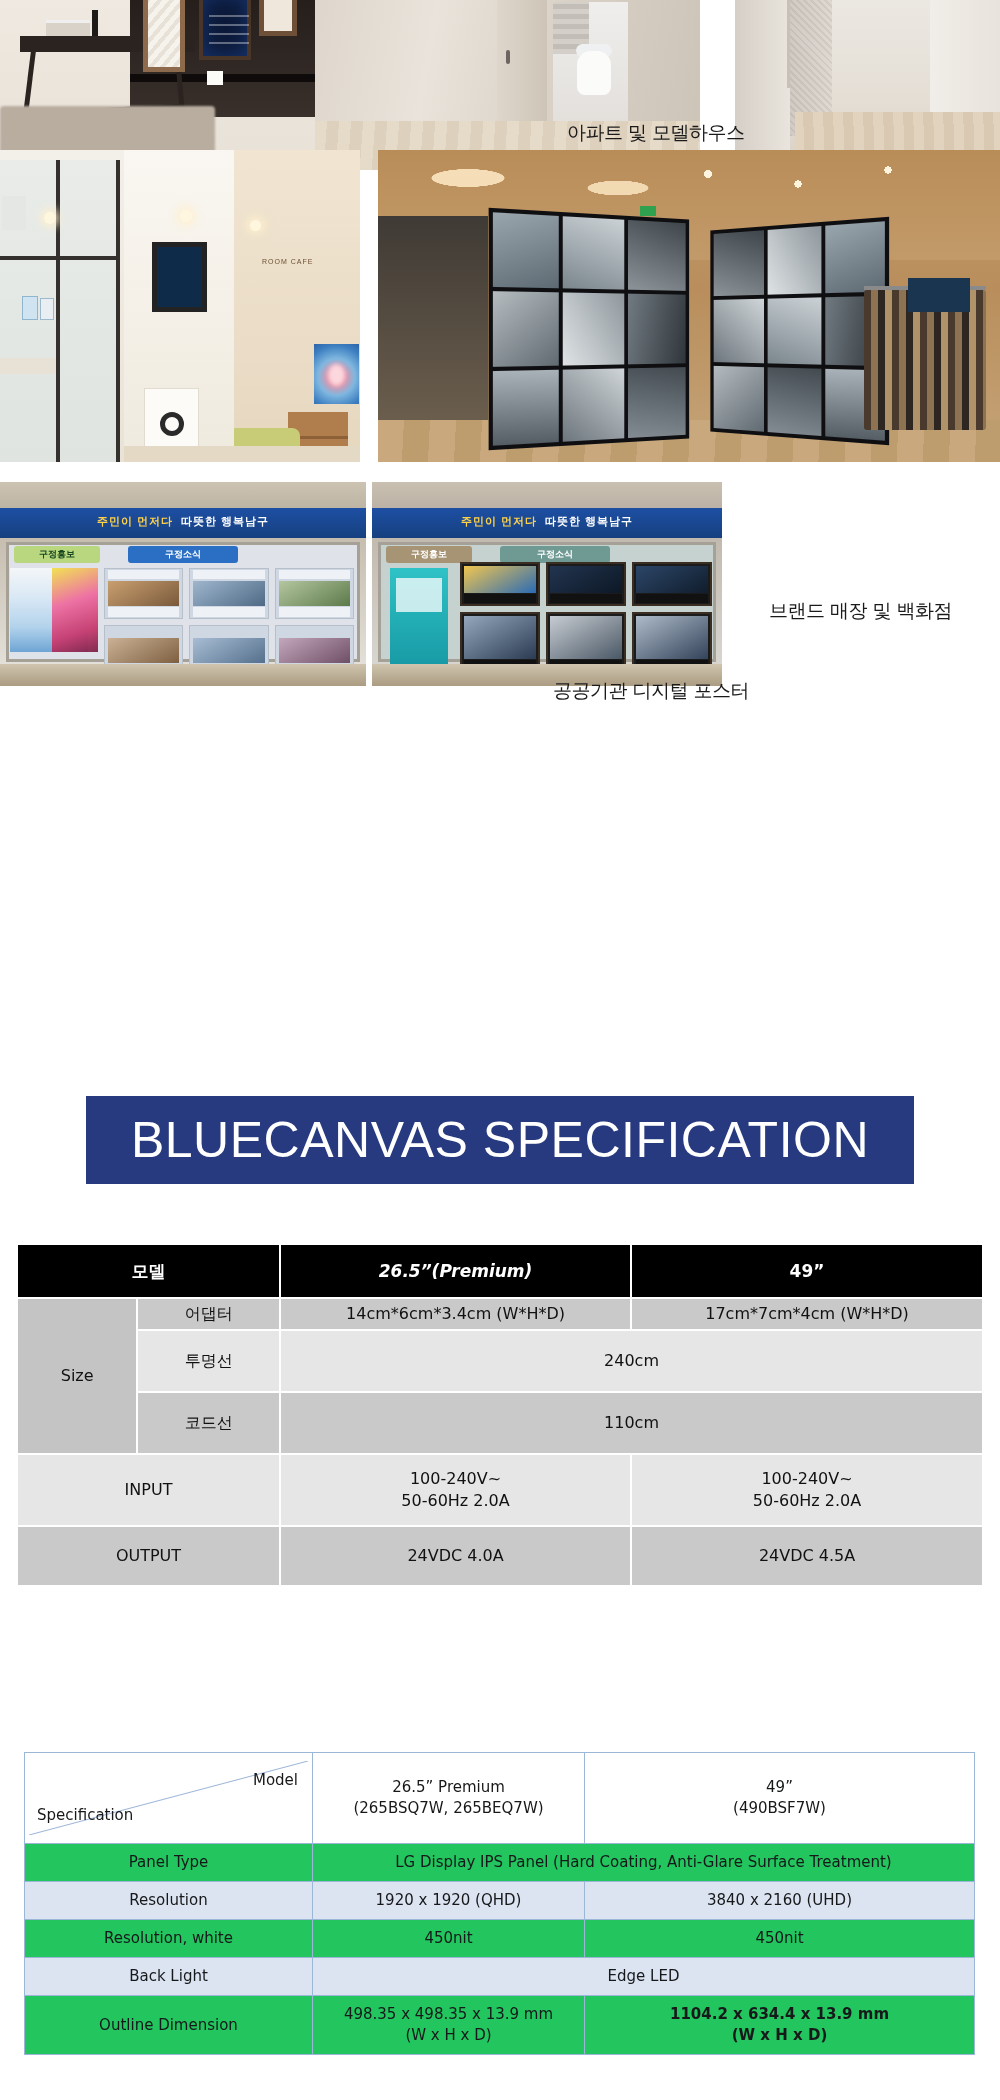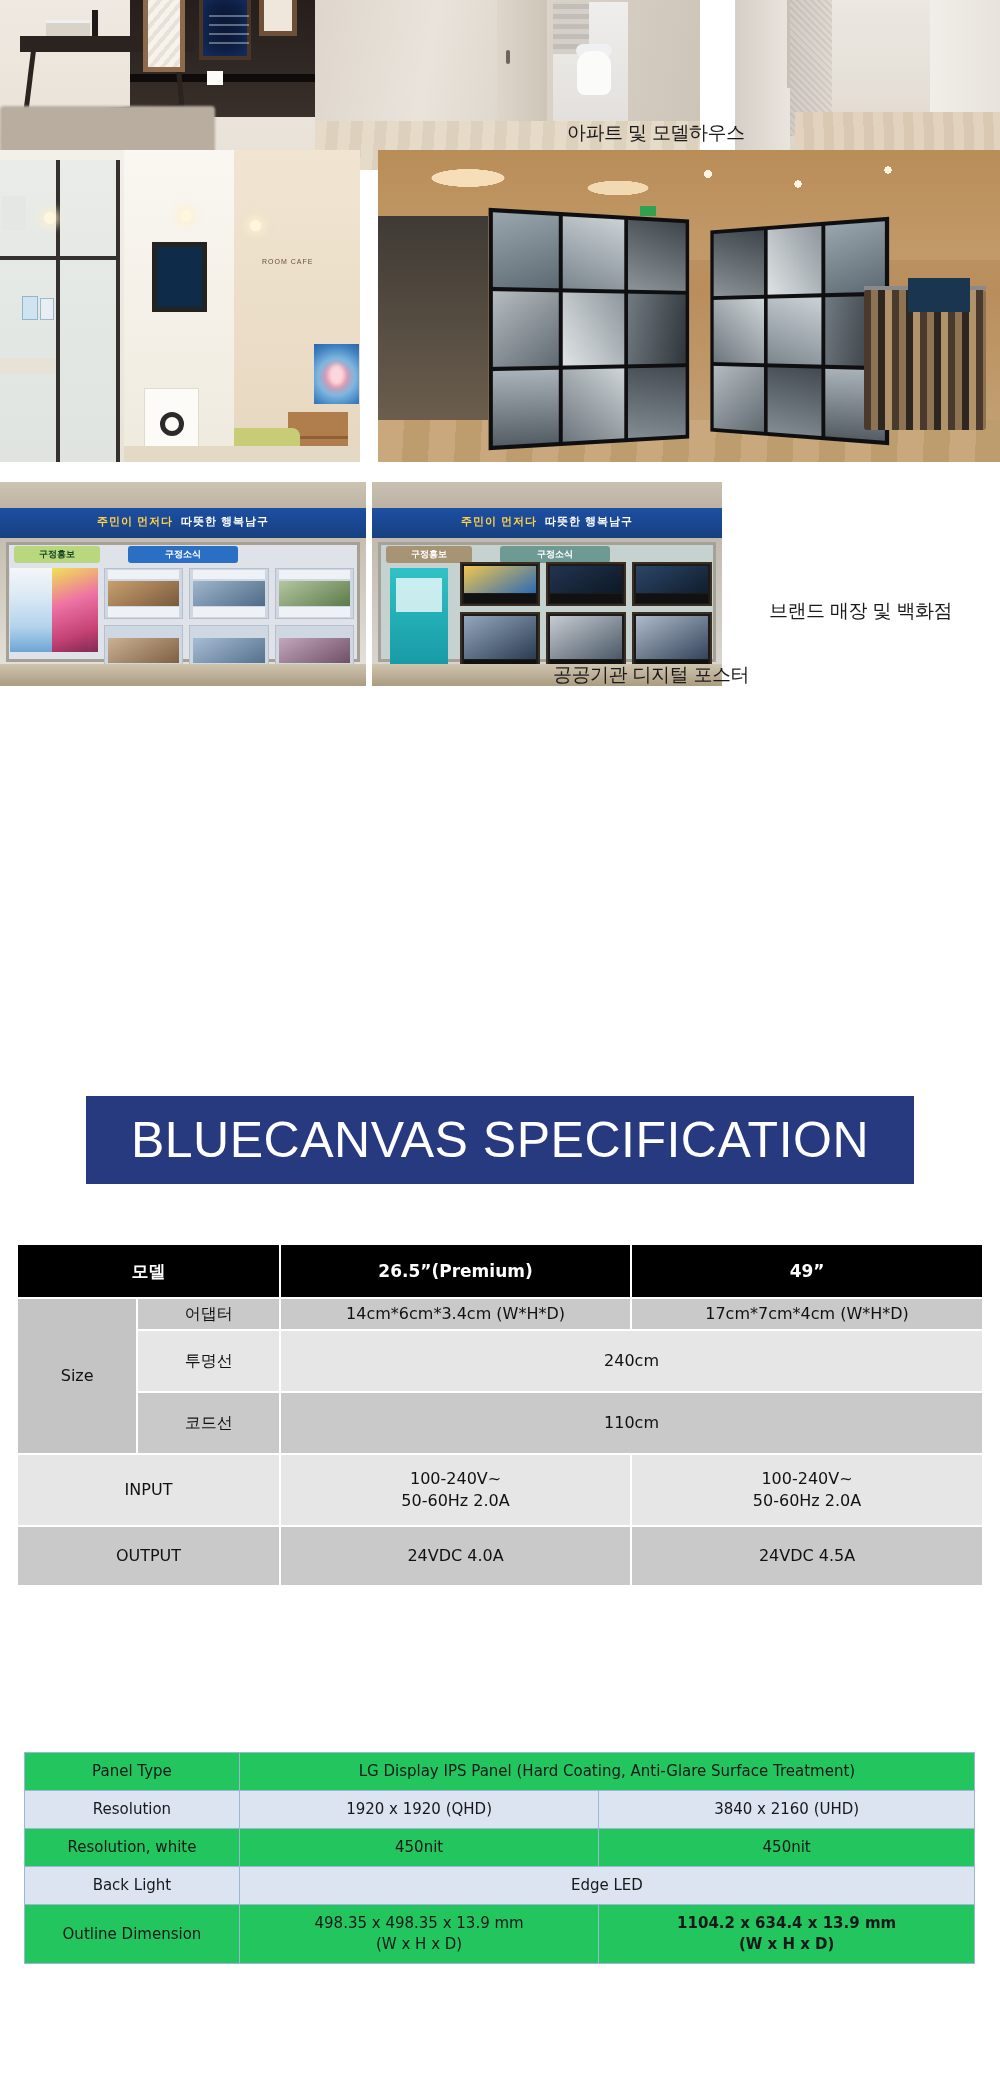--- a/index.html
+++ b/index.html
@@ -426,31 +426,31 @@
         <div class="lb"></div>
       </div>
     <div class="pr-cell rc6">
         <div class="ph"></div>
         <div class="lb"></div>
       </div>
   </div>
   <div class="pb-base"></div>
 </div>
 
-<div class="caption" style="left:553px; top:662px;">공공기관 디지털 포스터</div>
+<div class="caption" style="left:553px; top:678px;">공공기관 디지털 포스터</div>
 
 <div id="spec-banner">
   <span>BLUECANVAS SPECIFICATION</span>
 </div>
 
 <table id="table-power">
   <thead>
     <tr>
       <th colspan="2" style="width:246px;">모델</th>
-      <th style="width:360px;">26.5”(Premium)</th>
+      <th style="width:360px;font-style:italic;">26.5”(Premium)</th>
       <th style="width:362px;">49”</th>
     </tr>
   </thead>
   <tbody>
     <tr>
       <td class="tp-lbl-b" rowspan="3" style="width:124px;text-align:center;">Size</td>
       <td class="tp-dark" style="width:148px;">어댑터</td>
       <td class="tp-dark">14cm*6cm*3.4cm (W*H*D)</td>
       <td class="tp-dark">17cm*7cm*4cm (W*H*D)</td>
     </tr>
@@ -472,20 +472,33 @@
     <tr>
       <td class="tp-dark" colspan="2" style="height:60px;">OUTPUT</td>
       <td class="tp-dark">24VDC 4.0A</td>
       <td class="tp-dark">24VDC 4.5A</td>
     </tr>
   </tbody>
 </table>
 
 <table id="table-spec">
   <tbody>
+    <tr class="ts-head plain">
+      <td class="col-label">
+        <div class="ts-diag">
+          <div class="slash"></div>
+          <div class="m">Model</div>
+          <div class="s">Specification</div>
+        </div>
+      </td>
+      <td class="col-a" style="white-space:pre-line;">26.5” Premium
+(265BSQ7W, 265BEQ7W)</td>
+      <td style="white-space:pre-line;">49”
+(490BSF7W)</td>
+    </tr>
 
 
     <tr class="plain">
       <td>Panel Type</td>
       <td colspan="2">LG Display IPS Panel (Hard Coating, Anti-Glare Surface Treatment)</td>
     </tr>
 
     <tr class="alt">
       <td>Resolution</td>
       <td>1920 x 1920 (QHD)</td>

